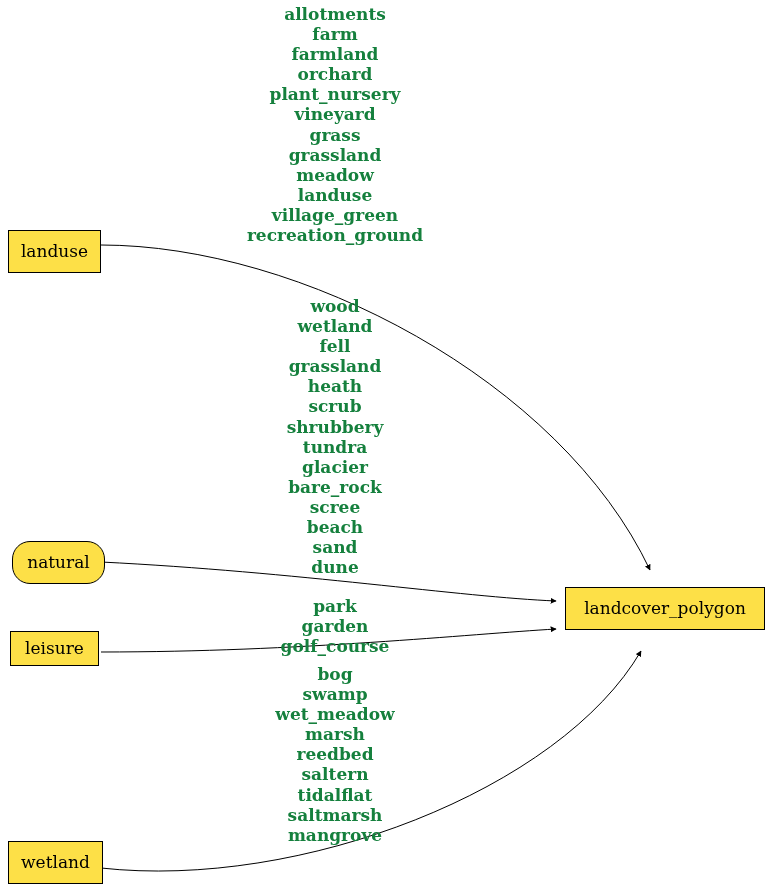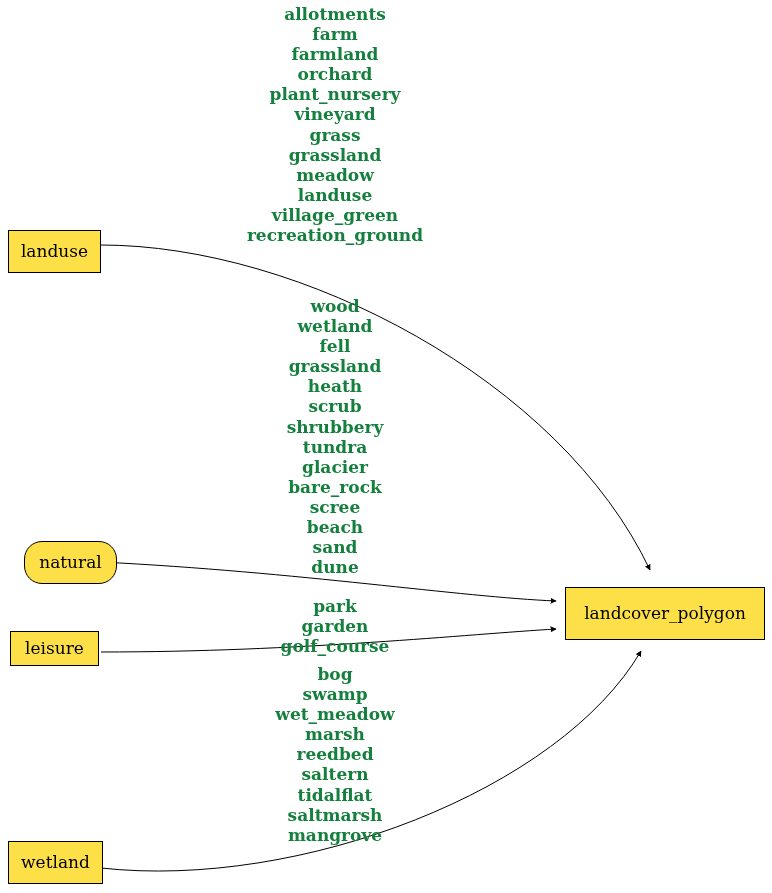--- a/index.html
+++ b/index.html
@@ -69,33 +69,33 @@
 
     <path d="M 101,652 C 300,652 470,634 556,629" fill="none" stroke="#000000" stroke-width="1" marker-end="url(#arrow)"></path>
 
     <path d="M 101,868 C 300,890 560,790 641,651" fill="none" stroke="#000000" stroke-width="1" marker-end="url(#arrow)"></path>
   </svg>
 
   <div class="node" style="left:8px; top:230px; width:93px; height:43px;">
     <span>landuse</span>
   </div>
 
-  <div class="node" style="left:24px; top:541px; width:93px; height:43px;border-radius:18px;">
+  <div class="node" style="left:12px; top:541px; width:93px; height:43px;border-radius:18px;">
     <span>natural</span>
   </div>
 
   <div class="node" style="left:10px; top:631px; width:89px; height:35px;">
     <span>leisure</span>
   </div>
 
   <div class="node" style="left:8px; top:841px; width:95px; height:43px;">
     <span>wetland</span>
   </div>
 
-  <div class="node" style="left:565px; top:587px; width:200px; height:53px;justify-content:center;">
+  <div class="node" style="left:565px; top:587px; width:200px; height:43px;justify-content:center;">
     <span>landcover_polygon</span>
   </div>
 
   <div class="label-col" style="left:246px; top:4px; width:178px;">
     <div>allotments</div>
     <div>farm</div>
     <div>farmland</div>
     <div>orchard</div>
     <div>plant_nursery</div>
     <div>vineyard</div>

